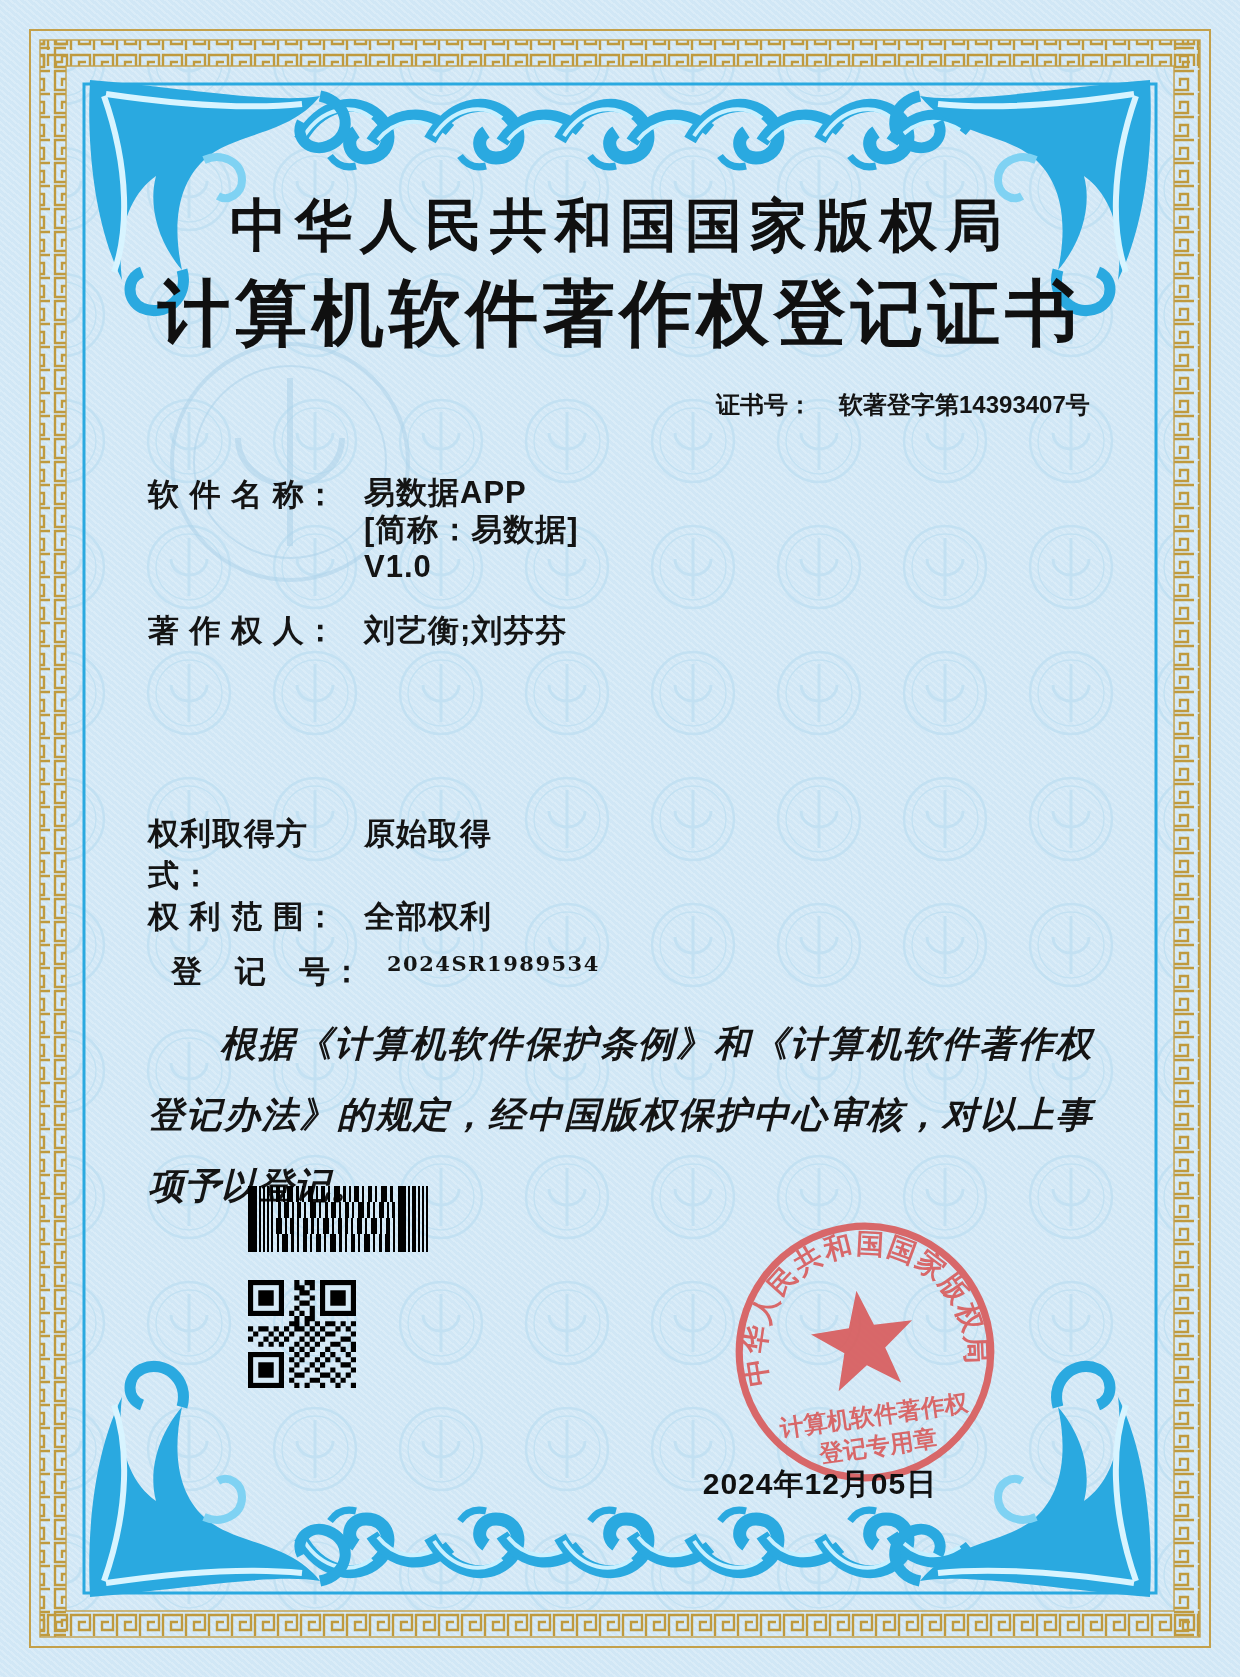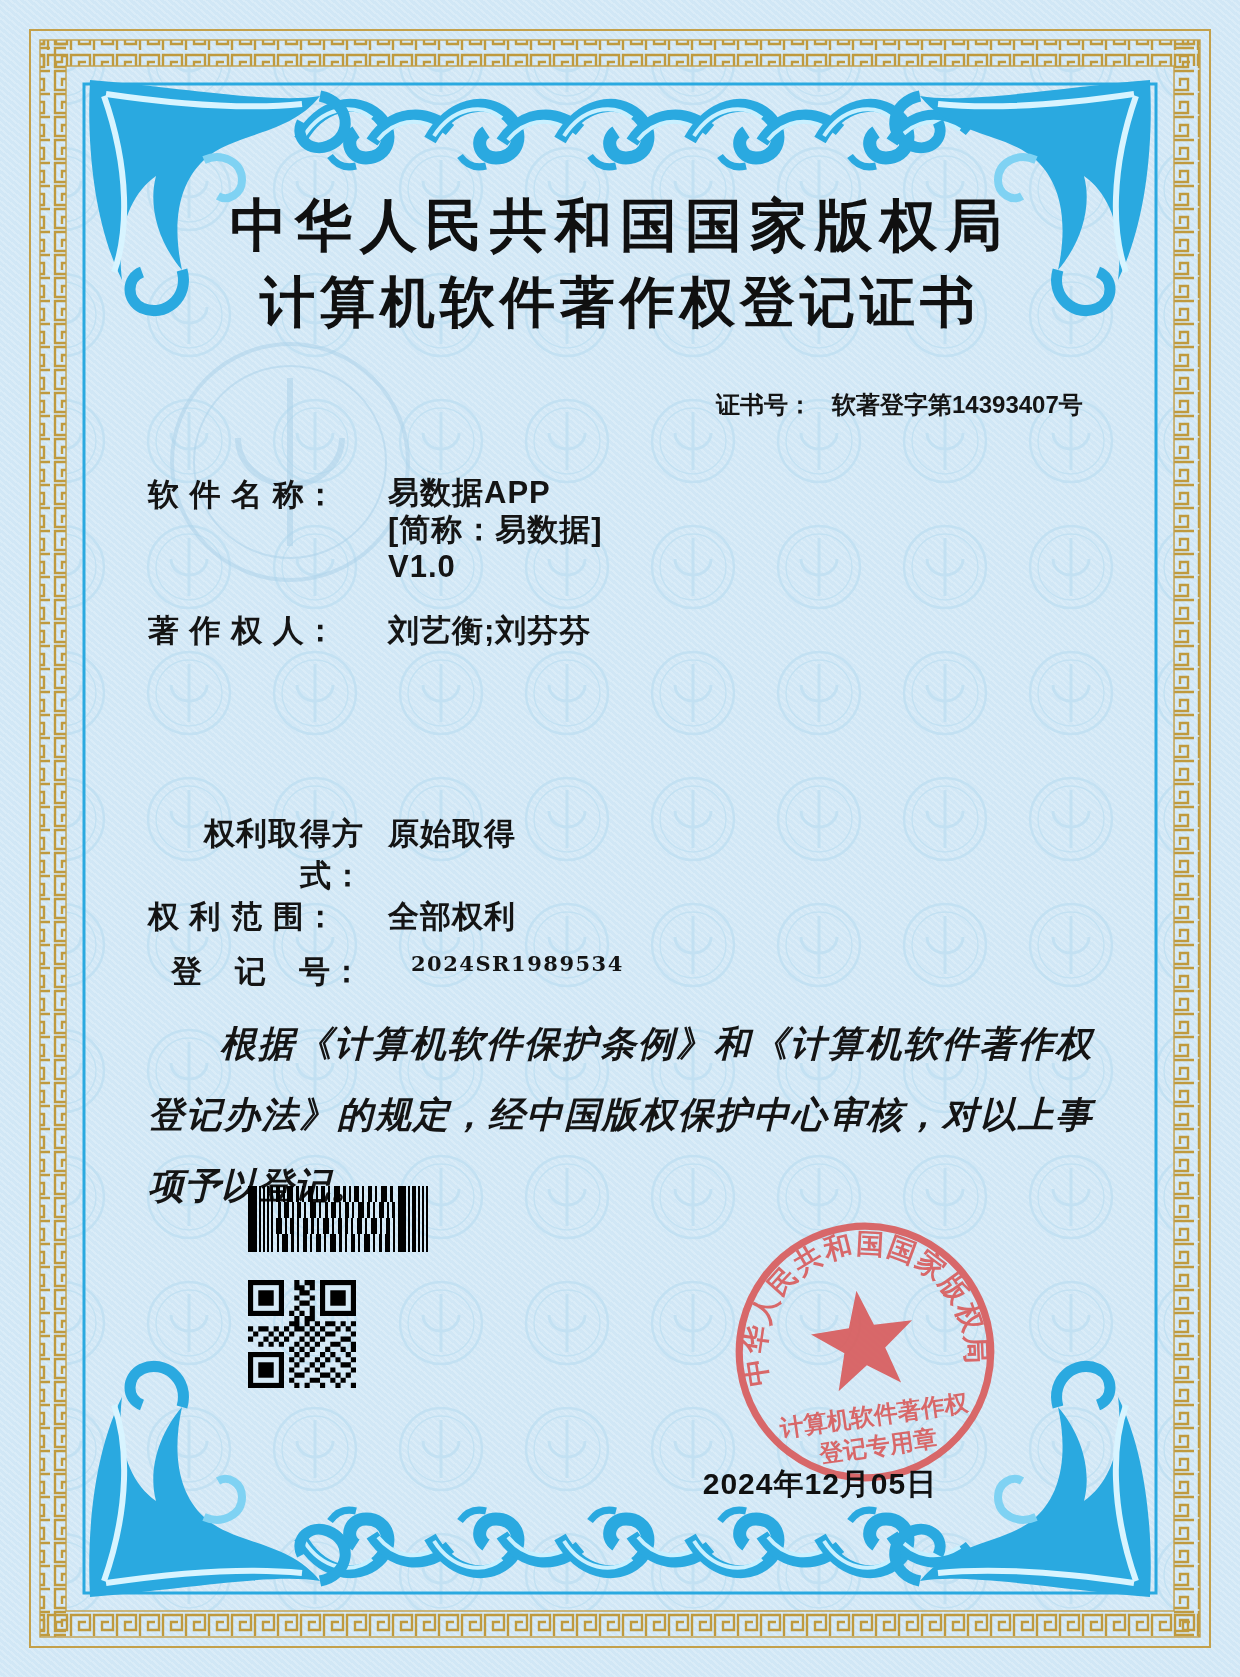--- a/index.html
+++ b/index.html
@@ -10,30 +10,30 @@
       #d6eaf7;
     font-family:"Liberation Sans","DejaVu Sans",sans-serif;
     color:#141414;
   }
   .layer{position:absolute;inset:0;}
   .frame-svg{z-index:1;}
   .content{z-index:3;}
   .title{position:absolute;left:0;width:100%;text-align:center;
     font-family:"DejaVu Serif","Liberation Serif",serif;font-weight:bold;color:#101010;}
   .title1{top:188px;font-size:57px;letter-spacing:8px;}
-  .title2{top:266px;font-size:55px;letter-spacing:5px;}
-  .certno{position:absolute;top:389px;left:716px;display:flex;gap:20px;
+  .title2{top:266px;font-size:72px;letter-spacing:5px;}
+  .certno{position:absolute;top:389px;left:716px;display:flex;gap:27px;
     font-size:24px;font-weight:bold;}
-  .row{position:absolute;left:148px;display:flex;align-items:flex-start;gap:24px;}
+  .row{position:absolute;left:148px;display:flex;align-items:flex-start;}
   .flabel{width:216px;flex:0 0 216px;font-size:31px;font-weight:bold;letter-spacing:1px;}
   .fvalue{font-size:31px;font-weight:bold;letter-spacing:1px;}
   .row-software{top:474px;}
   .multiline div{line-height:37px;}
   .row-owner{top:610px;}
-  .row-acquire{top:813px;text-align:right;}
+  .row-acquire{top:813px;}
   .row-scope{top:883px;margin-top:13px;}
   .row-regno{top:951px;margin-left:23px;}
   .regno-val{font-family:"DejaVu Serif","Liberation Serif",serif;font-size:21px;letter-spacing:1.5px;}
   .body-par{position:absolute;left:148px;top:1008px;width:944px;
     font-size:36px;font-weight:600;line-height:71px;text-indent:2em;
     text-align:justify;letter-spacing:0.5px;font-style:italic;}
   .barcode{position:absolute;left:248px;top:1186px;width:180px;height:66px;}
   .qrcode{position:absolute;left:248px;top:1280px;width:108px;height:108px;}
   .seal{position:absolute;left:731px;top:1218px;width:268px;height:268px;
     transform:rotate(-8deg);opacity:0.92;mix-blend-mode:multiply;z-index:5;}

